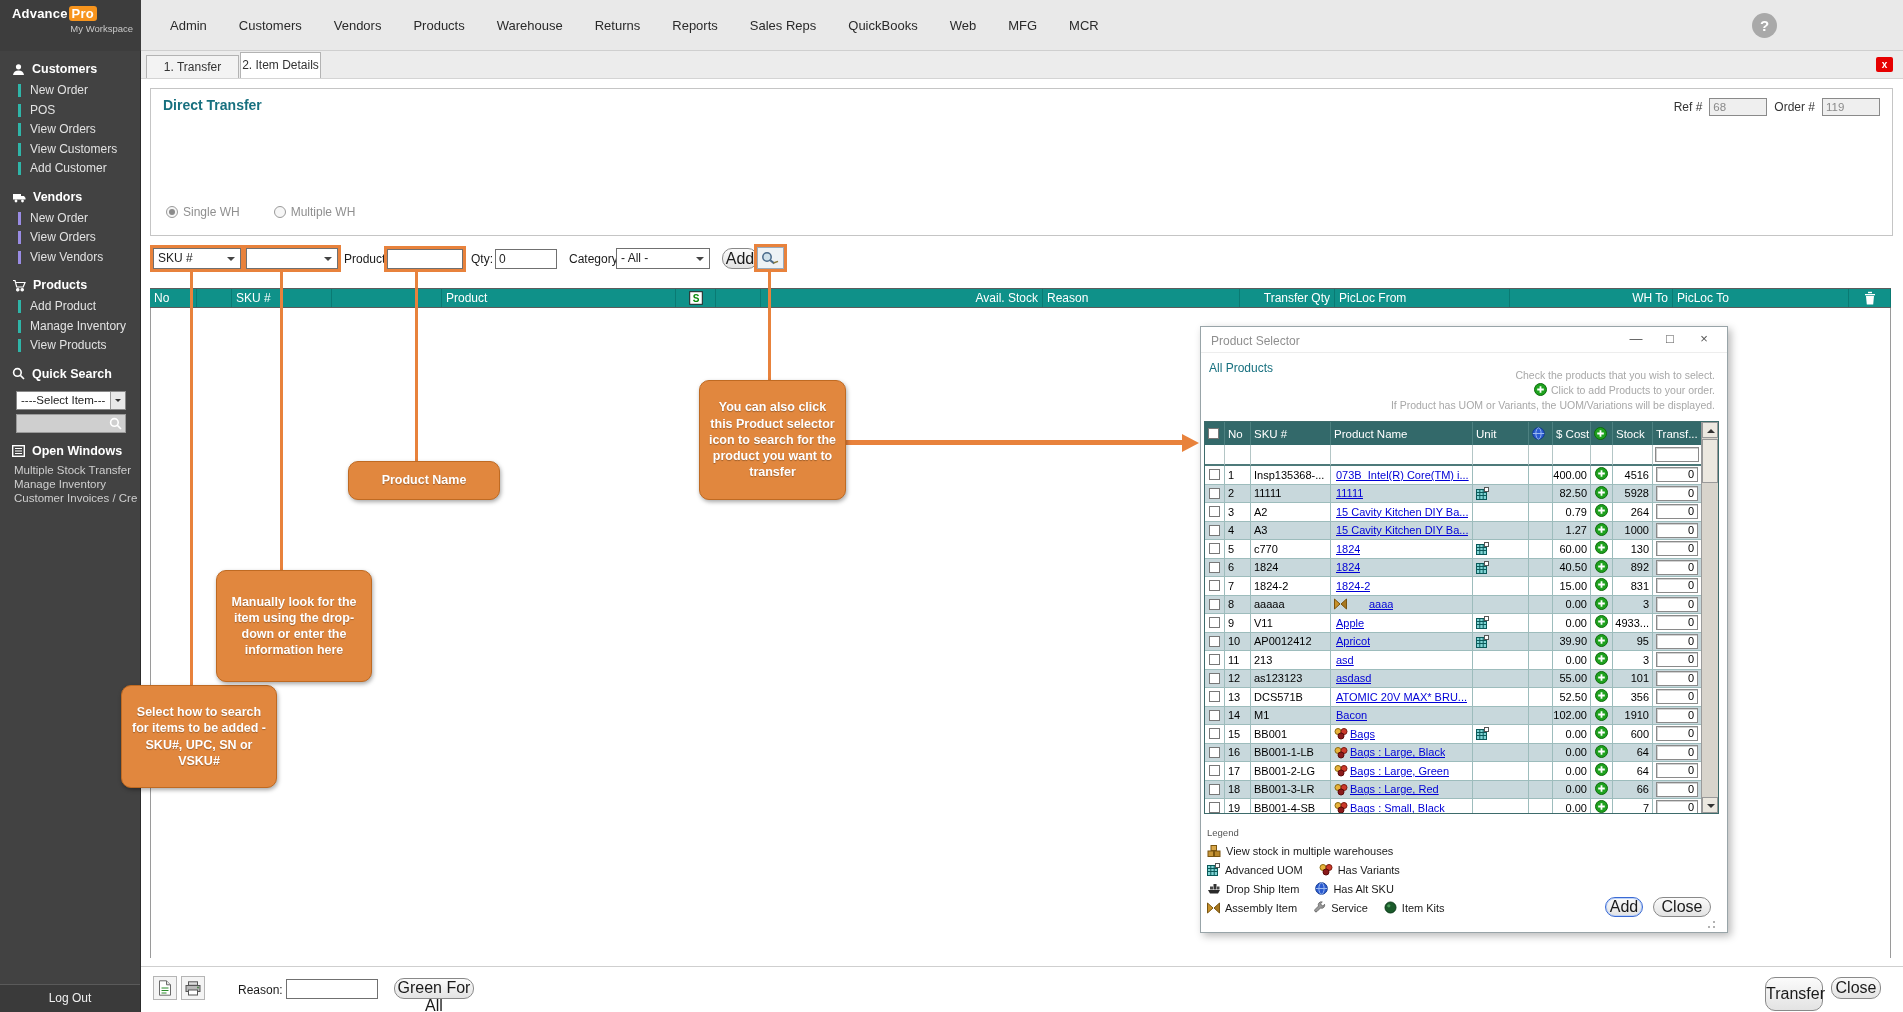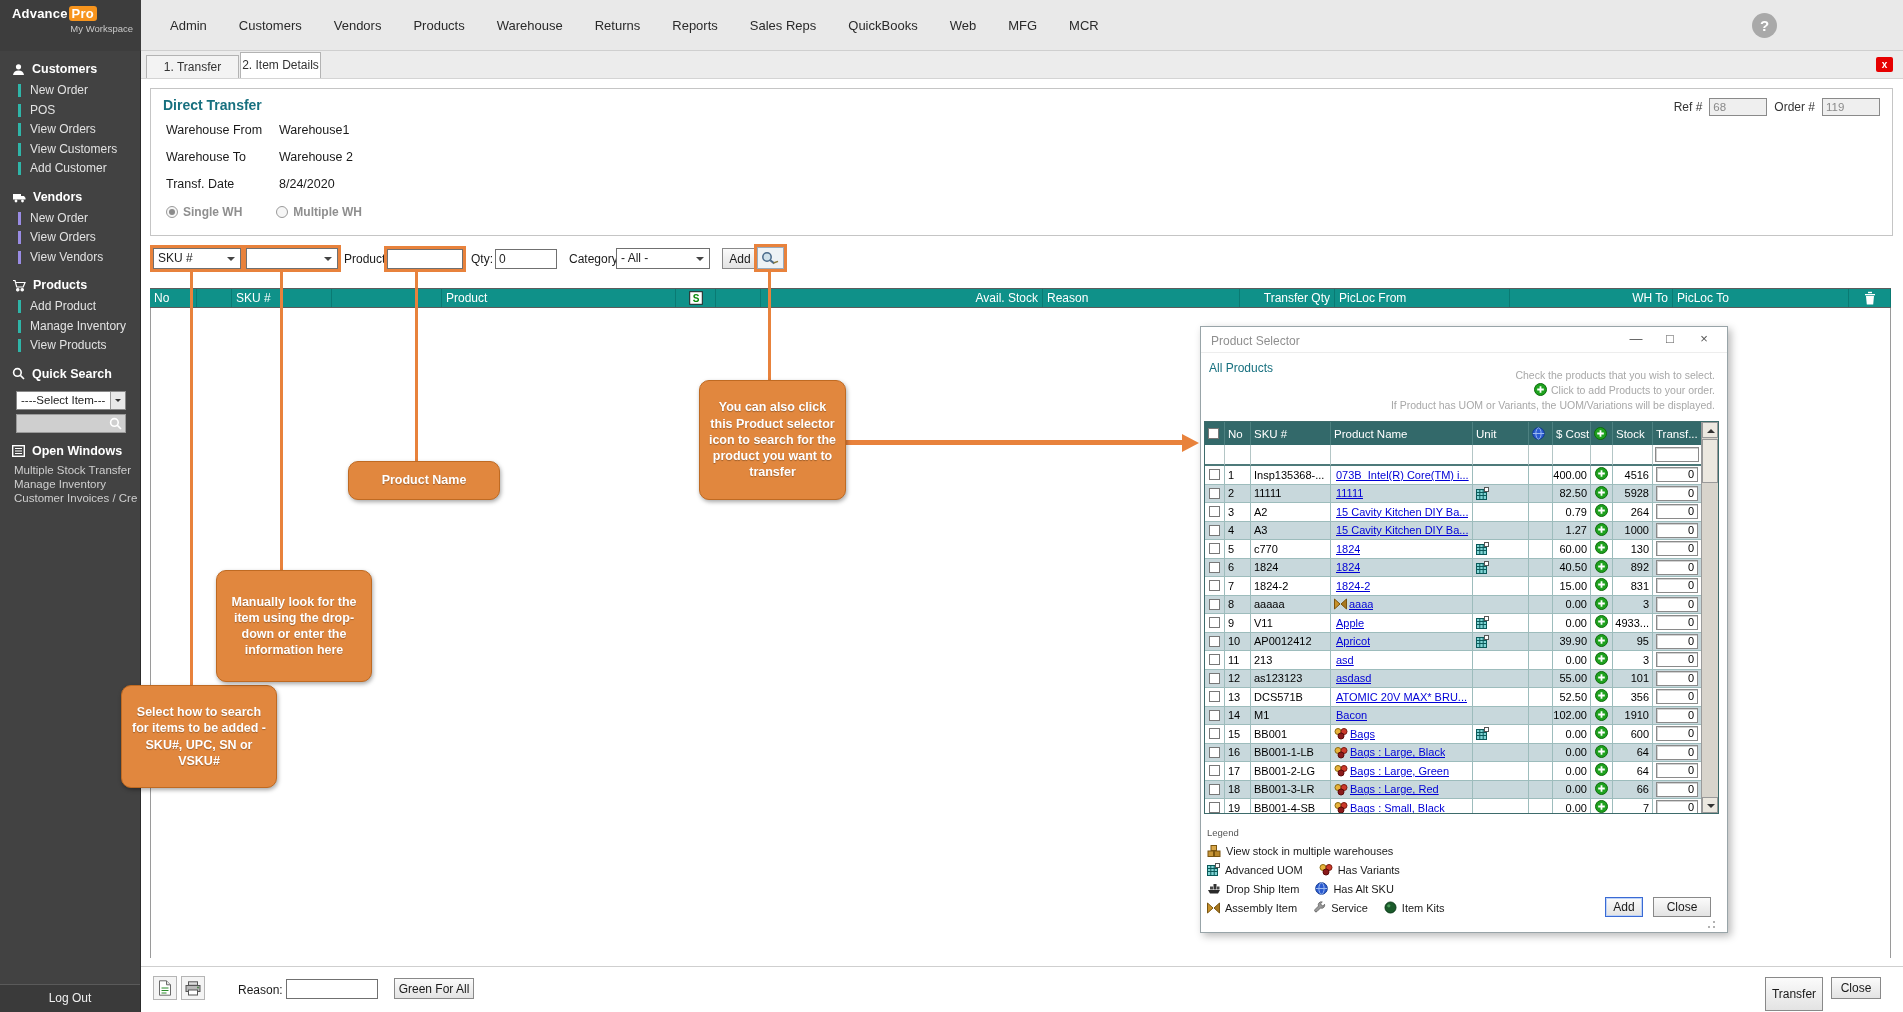--- a/index.html
+++ b/index.html
@@ -43,29 +43,29 @@
   .groupbox { position:absolute; left:9px; top:9px; width:1743px; height:148px; border:1px solid #c5c5c5; }
   .gb-title { position:absolute; left:12px; top:8px; font-size:14px; font-weight:bold; color:#17707f; }
   .refline { position:absolute; right:12px; top:9px; display:flex; align-items:center; gap:7px; font-size:12px; color:#333; }
   .dis-input { display:inline-block; width:58px; height:18px; background:#efefef; border:1px solid #8a8a8a; color:#8a8a8a; font-size:11.5px; padding:2px 3px; }
   .tfields { position:absolute; left:15px; top:34px; }
   .trow { height:16px; margin-bottom:11px; font-size:12.5px; color:#1a1a1a; }
   .tlabel { display:inline-block; width:113px; }
   .tradios { position:absolute; left:15px; top:116px; font-size:12px; color:#8f8f8f; }
   .radio { display:inline-block; width:12px; height:12px; border-radius:50%; border:1px solid #9a9a9a; background:#f6f6f6; vertical-align:-2px; margin-right:5px; }
   .radio.sel::after { content:''; display:block; width:6px; height:6px; margin:2px; border-radius:50%; background:#8a8a8a; }
-  .radio-item { margin-right:34px;font-weight:bold; }
+  .radio-item { margin-right:34px; }
 
   
   .select { position:absolute; top:169px; height:21px; background:#fff; border:1px solid #707070; font-size:12px; line-height:19px; padding:0 18px 0 4px; }
   .select::after { content:''; position:absolute; right:5px; top:8px; border:4px solid transparent; border-top-color:#444; }
   .tbox { position:absolute; top:170px; height:20px; background:#fff; border:1px solid #707070; font-size:12px; padding:2px 3px; }
   .slabel { position:absolute; top:173px; font-size:12px; color:#1a1a1a; }
   .annotated { outline:3px solid #e8823c; }
-  .wbtn { background:linear-gradient(#fbfbfb,#e3e3e3); border:1px solid #898989; border-radius:0; font-size:12px; font-family:"Liberation Sans",sans-serif; color:#1a1a1a; cursor:pointer; }
+  .wbtn { background:linear-gradient(#fbfbfb,#e3e3e3); border:1px solid #898989; border-radius:10px; font-size:16px; font-family:"Liberation Sans",sans-serif; color:#1a1a1a; cursor:pointer; }
   .addbtn { position:absolute; left:581px; top:169px; width:36px; height:21px; }
   .selicon { position:absolute; left:616px; top:168px; width:27px; height:22px; background:#eef2f5; border:1px solid #9ab; display:flex; align-items:center; justify-content:center; cursor:pointer; }
 
   
   .mt-header { position:absolute; left:9px; top:209px; width:1741px; height:20px; display:flex; background:#0f9189; border-top:1px solid #5c5c5c; border-bottom:1px solid #5c5c5c; }
   .mt-cell { display:flex; align-items:center; color:#fff; font-size:12px; padding:0 4px; border-right:1px solid #0a7a73; overflow:hidden; white-space:nowrap; }
   .mt-cell.r { justify-content:flex-end; }
   .mt-cell.c { justify-content:center; }
   .mt-body { position:absolute; left:9px; top:229px; width:1741px; height:650px; border-left:1px solid #9a9a9a; border-right:1px solid #9a9a9a; }
 
@@ -238,25 +238,20 @@
 
   <div class="content">
     <div class="groupbox">
       <div class="gb-title">Direct Transfer</div>
       <div class="refline">
         <span>Ref #</span>
         <span class="dis-input">68</span>
         <span>Order #</span>
         <span class="dis-input">119</span>
       </div>
-      <div class="tfields" id="tfields">
-          <div class="trow"><span class="tlabel">Warehouse From</span><span class="tvalue">Warehouse1</span></div>
-          <div class="trow"><span class="tlabel">Warehouse To</span><span class="tvalue">Warehouse 2</span></div>
-          <div class="trow"><span class="tlabel">Transf. Date</span><span class="tvalue">8/24/2020</span></div>
-        </div>
       <div class="tradios" id="tradios"><span class="radio-item"><span class="radio sel"></span><span>Single WH</span></span><span class="radio-item"><span class="radio"></span><span>Multiple WH</span></span></div>
     </div>
 
     <div class="select annotated" style="left:12px; width:88px;"><span>SKU #</span></div>
     <div class="select annotated" style="left:105px; width:92px;"><span></span></div>
     <span class="slabel" style="left:203px;">Product:</span>
     <div class="tbox annotated" style="left:246px; width:76px;"><span></span></div>
     <span class="slabel" style="left:330px;">Qty:</span>
     <div class="tbox" style="left:354px; width:62px;"><span>0</span></div>
     <span class="slabel" style="left:428px;">Category</span>
@@ -602,21 +597,21 @@
             <div class="dlg-cell" style="width: 49px;">
               <div class="tinput">0</div>
             </div>
           </div>
           <div class="dlg-row alt">
             <div class="dlg-cell c" style="width: 20px;">
               <span class="cb"></span>
             </div>
             <div class="dlg-cell" style="width: 26px;">8</div>
             <div class="dlg-cell" style="width: 80px;">aaaaa</div>
-            <div class="dlg-cell" style="width: 142px;">
+            <div class="dlg-cell" style="width: 142px; gap: 20px;">
               <span class="icon">
                 <svg width="13" height="12" viewBox="0 0 13 12">
                   <path d="M0.5 1 L6 6 L0.5 11 Z" fill="#c8922a" stroke="#7a5510"></path>
                   <path d="M12.5 1 L7 6 L12.5 11 Z" fill="#a87820" stroke="#7a5510"></path>
                 </svg>
               </span>
               <span class="plink">aaaa</span>
             </div>
             <div class="dlg-cell" style="width: 56px;"></div>
             <div class="dlg-cell c" style="width: 24px;"></div>

